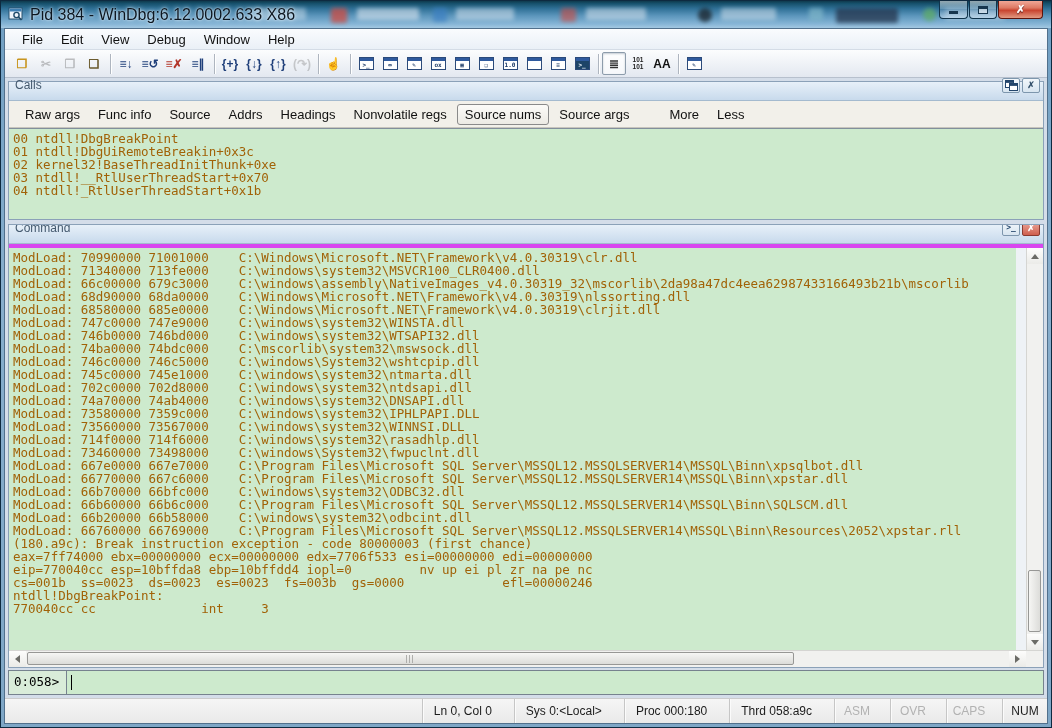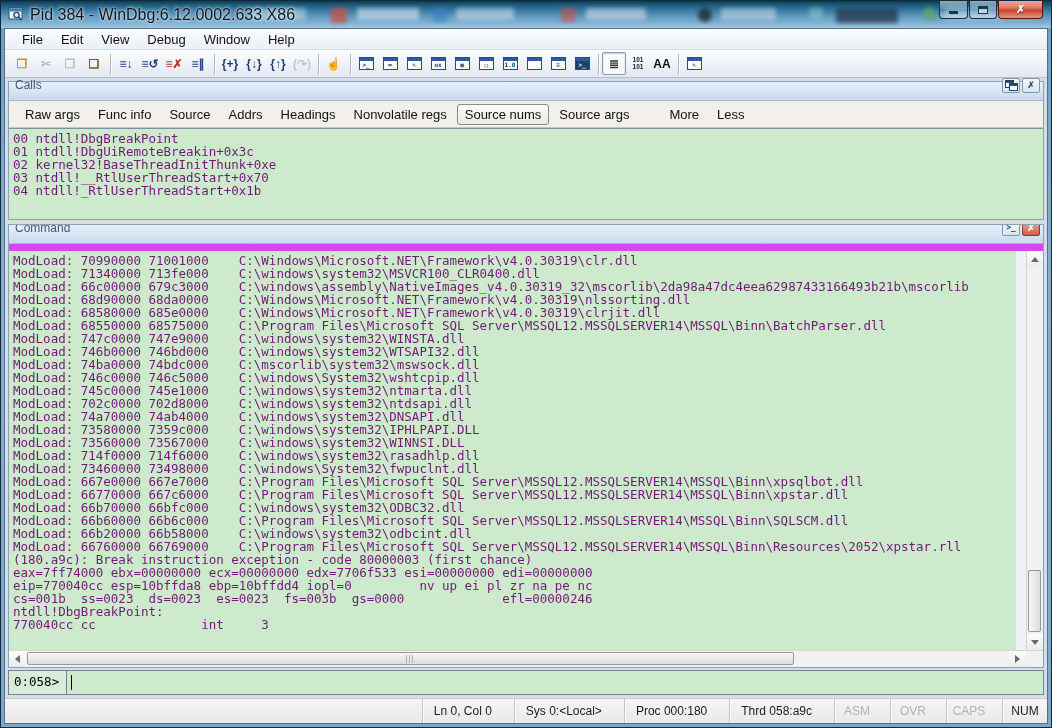--- a/index.html
+++ b/index.html
@@ -69,24 +69,24 @@
   .cmdwin-mini { font:bold 8px/10px "DejaVu Sans Mono",monospace; color:#23456b; }
 
   .calls-panel { flex:0 0 139px; margin-bottom:4px; }
   .calls-btnrow { height:27px; flex:0 0 27px; display:flex; align-items:center;
     background:#f2f0ea; border-bottom:1px solid #c8c5bd; padding-left:8px; font-size:13px; color:#111; }
   .calls-btn { padding:2px 7px; margin-right:2px; border:1px solid transparent; border-radius:3px; white-space:nowrap; }
   .calls-btn.pressed { border-color:#8a8a8a; background:linear-gradient(#fcfbf8,#eceae4); }
   .calls-btn.gap { margin-left:22px; }
   .green { background:#cdeacd; }
   .calls-content { flex:1; border-top:1px solid #828f9c; overflow:hidden; padding:3px 0 0 4px; }
-  .mono-line { font:12.5px/13px "DejaVu Sans Mono",monospace; color:#701a75; white-space:pre; height:13px; }
+  .mono-line { font:12.5px/13px "DejaVu Sans Mono",monospace; color:#a16207; white-space:pre; height:13px; }
 
   .command-panel { flex:1; display:flex; flex-direction:column; overflow:hidden; }
-  .command-body { flex:1; display:flex; overflow:hidden; border-top:7px solid #d946ef;gap:10px; }
+  .command-body { flex:1; display:flex; overflow:hidden; border-top:4px solid #d946ef;gap:10px; }
   .command-text { flex:1; overflow:hidden; padding:3px 0 0 4px; }
 
   
   .vscroll { flex:0 0 17px; background:#f1f1ef; border-left:1px solid #d5d5d2; display:flex; flex-direction:column; }
   .sb-arrow { flex:0 0 16px; display:flex; align-items:center; justify-content:center; background:linear-gradient(#fdfdfc,#ebebe8); }
   .tri-up    { width:0; height:0; border-left:4px solid transparent; border-right:4px solid transparent; border-bottom:5px solid #6b6b66; }
   .tri-down  { width:0; height:0; border-left:4px solid transparent; border-right:4px solid transparent; border-top:5px solid #6b6b66; }
   .tri-left  { width:0; height:0; border-top:4px solid transparent; border-bottom:4px solid transparent; border-right:5px solid #6b6b66; }
   .tri-right { width:0; height:0; border-top:4px solid transparent; border-bottom:4px solid transparent; border-left:5px solid #6b6b66; }
   .v-track { flex:1; position:relative; }
@@ -356,21 +356,20 @@
               <span class="px">✗</span>
             </span>
         </div>
         <div class="command-body">
           <div class="command-text green" style="background: rgb(205, 234, 205);">
               <div class="mono-line">ModLoad: 70990000 71001000    C:\Windows\Microsoft.NET\Framework\v4.0.30319\clr.dll</div>
               <div class="mono-line">ModLoad: 71340000 713fe000    C:\windows\system32\MSVCR100_CLR0400.dll</div>
               <div class="mono-line">ModLoad: 66c00000 679c3000    C:\windows\assembly\NativeImages_v4.0.30319_32\mscorlib\2da98a47dc4eea62987433166493b21b\mscorlib</div>
               <div class="mono-line">ModLoad: 68d90000 68da0000    C:\Windows\Microsoft.NET\Framework\v4.0.30319\nlssorting.dll</div>
               <div class="mono-line">ModLoad: 68580000 685e0000    C:\Windows\Microsoft.NET\Framework\v4.0.30319\clrjit.dll</div>
-              <div class="mono-line">ModLoad: 68550000 68575000    C:\Program Files\Microsoft SQL Server\MSSQL12.MSSQLSERVER14\MSSQL\Binn\BatchParser.dll</div>
               <div class="mono-line">ModLoad: 747c0000 747e9000    C:\windows\system32\WINSTA.dll</div>
               <div class="mono-line">ModLoad: 746b0000 746bd000    C:\windows\system32\WTSAPI32.dll</div>
               <div class="mono-line">ModLoad: 74ba0000 74bdc000    C:\mscorlib\system32\mswsock.dll</div>
               <div class="mono-line">ModLoad: 746c0000 746c5000    C:\windows\System32\wshtcpip.dll</div>
               <div class="mono-line">ModLoad: 745c0000 745e1000    C:\windows\system32\ntmarta.dll</div>
               <div class="mono-line">ModLoad: 702c0000 702d8000    C:\windows\system32\ntdsapi.dll</div>
               <div class="mono-line">ModLoad: 74a70000 74ab4000    C:\windows\system32\DNSAPI.dll</div>
               <div class="mono-line">ModLoad: 73580000 7359c000    C:\windows\system32\IPHLPAPI.DLL</div>
               <div class="mono-line">ModLoad: 73560000 73567000    C:\windows\system32\WINNSI.DLL</div>
               <div class="mono-line">ModLoad: 714f0000 714f6000    C:\windows\system32\rasadhlp.dll</div>

